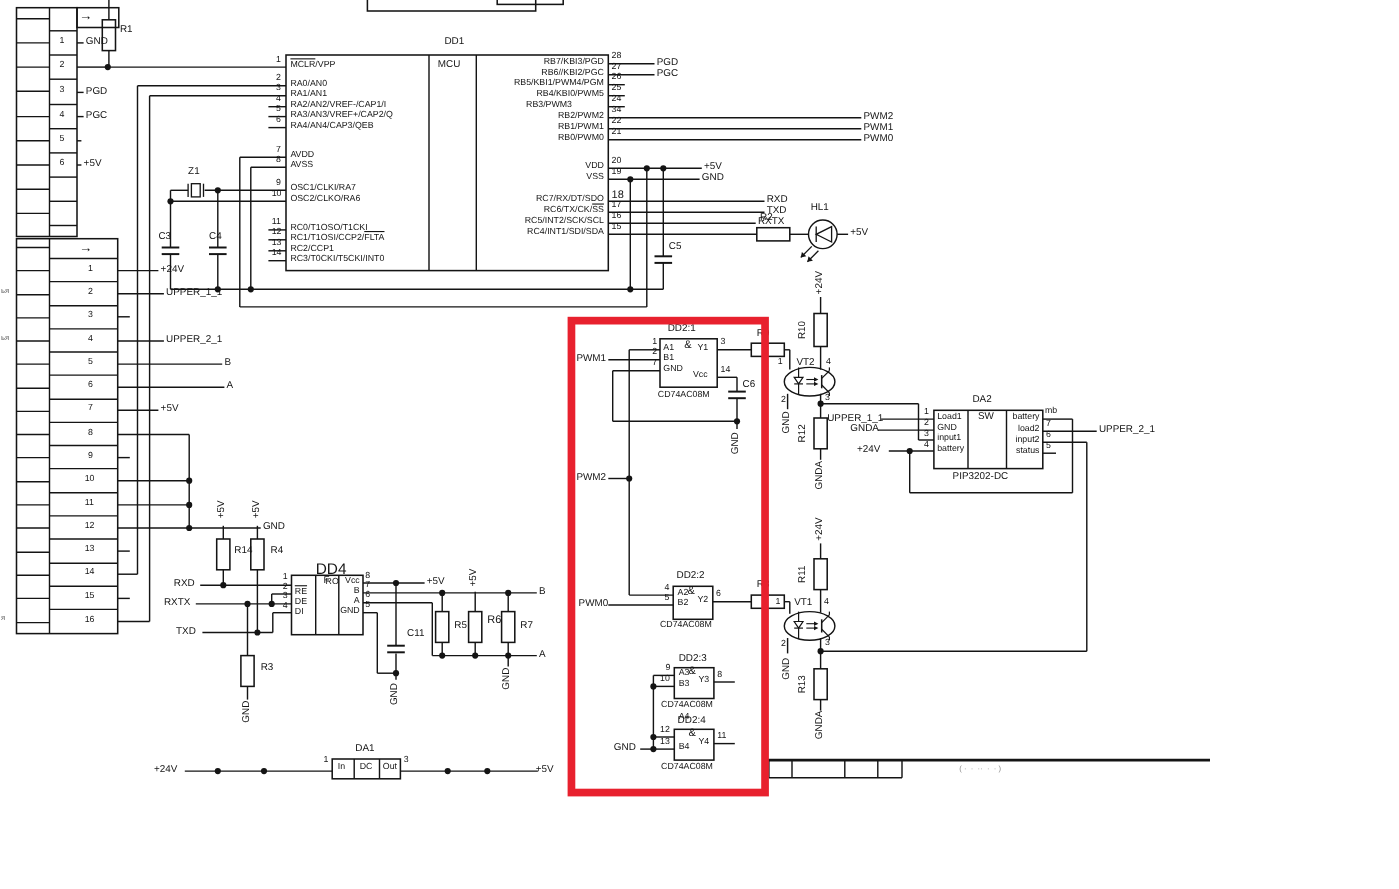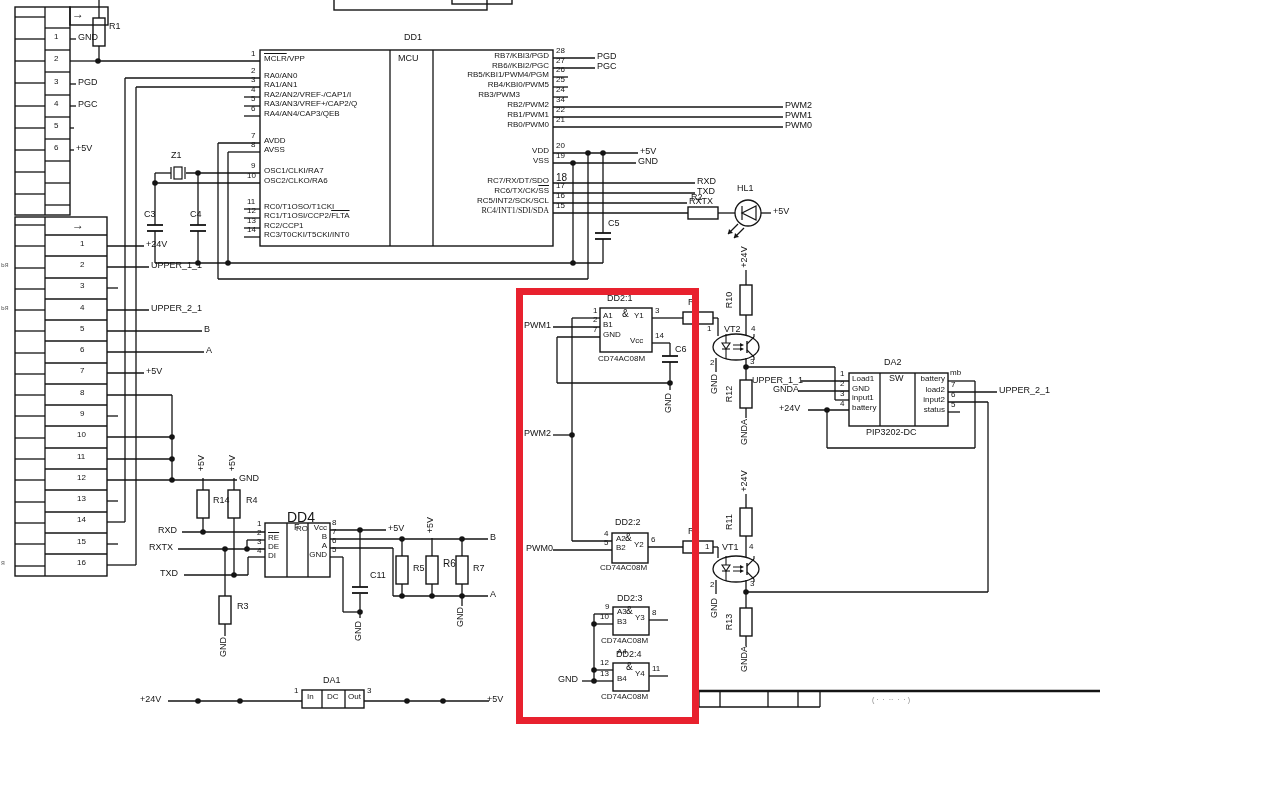--- a/index.html
+++ b/index.html
@@ -428,21 +428,21 @@
       <div class="lbl" style="font-size: 8px; top: 81px; right: 723px;">RB4/KBI0/PWM5</div>
       <div class="lbl" style="font-size: 8px; top: 91px; right: 752px;">RB3/PWM3</div>
       <div class="lbl" style="font-size: 8px; top: 101px; right: 723px;">RB2/PWM2</div>
       <div class="lbl" style="font-size: 8px; top: 111px; right: 723px;">RB1/PWM1</div>
       <div class="lbl" style="font-size: 8px; top: 121px; right: 723px;">RB0/PWM0</div>
       <div class="lbl" style="font-size: 8px; top: 147px; right: 723px;">VDD</div>
       <div class="lbl" style="font-size: 8px; top: 157px; right: 723px;">VSS</div>
       <div class="lbl" style="font-size: 8px; top: 177px; right: 723px;">RC7/RX/DT/SDO</div>
       <div class="lbl" style="font-size: 8px; top: 187px; right: 723px;"><span>RC6/TX/CK/</span><span class="ol">SS</span><span></span></div>
       <div class="lbl" style="font-size: 8px; top: 197px; right: 723px;">RC5/INT2/SCK/SCL</div>
-      <div class="lbl" style="font-size: 8px; top: 207px; right: 723px; font-family: Liberation Serif, serif;">RC4/INT1/SDI/SDA</div>
+      <div class="lbl" style="font-size: 8px; top: 207px; right: 723px;">RC4/INT1/SDI/SDA</div>
       <div class="lbl" style="font-size: 8px; top: 47px; left: 556px;">28</div>
       <div class="lbl" style="font-size: 8px; top: 57px; left: 556px;">27</div>
       <div class="lbl" style="font-size: 8px; top: 66px; left: 556px;">26</div>
       <div class="lbl" style="font-size: 8px; top: 76px; left: 556px;">25</div>
       <div class="lbl" style="font-size: 8px; top: 86px; left: 556px;">24</div>
       <div class="lbl" style="font-size: 8px; top: 96px; left: 556px;">34</div>
       <div class="lbl" style="font-size: 8px; top: 106px; left: 556px;">22</div>
       <div class="lbl" style="font-size: 8px; top: 116px; left: 556px;">21</div>
       <div class="lbl" style="font-size: 8px; top: 142px; left: 556px;">20</div>
       <div class="lbl" style="font-size: 8px; top: 152px; left: 556px;">19</div>

